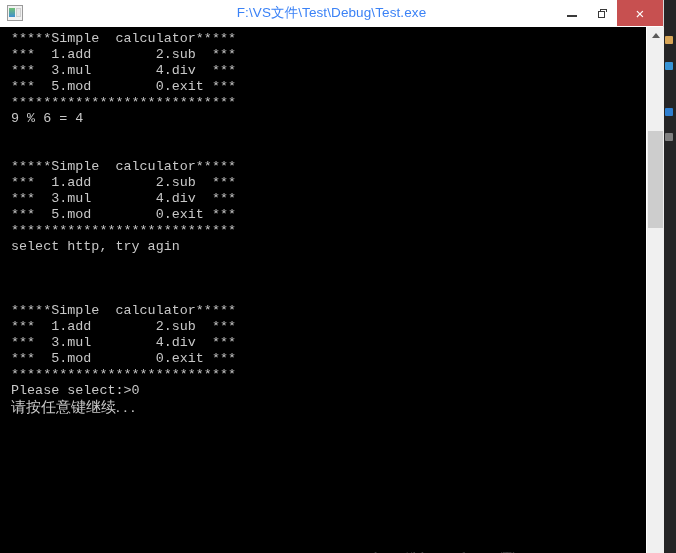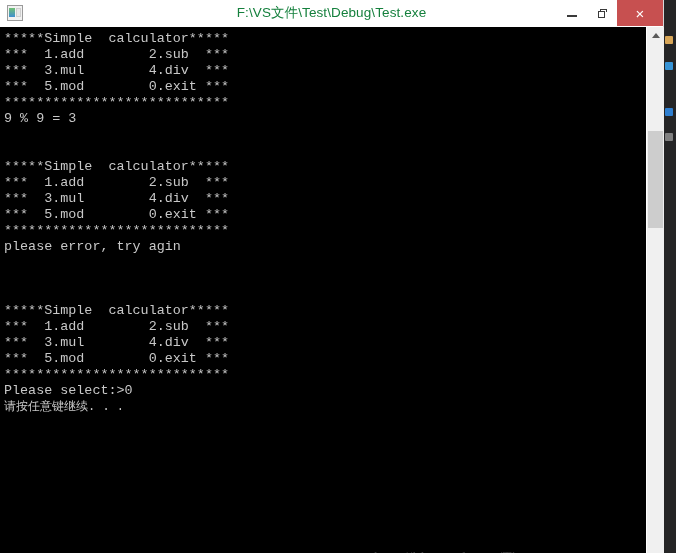--- a/index.html
+++ b/index.html
@@ -78,21 +78,21 @@
     width: 5px; height: 9px;
     background: #e8e8e8;
     border: 1px solid #cfcfcf;
     box-sizing: border-box;
   }
   #title-text {
     position: absolute;
     left: 0; right: 0;
     text-align: center;
     font-size: 13.5px;
-    color: #15803d;
+    color: #3b82f6;
     font-family: "Liberation Sans", sans-serif;
     letter-spacing: 0.1px;
     pointer-events: none;
   }
   #window-controls {
     position: absolute;
     right: 0; top: 0;
     height: 26px;
     display: flex;
   }
@@ -146,35 +146,35 @@
     left: 0; top: 27px;
     width: 664px;
     height: 526px;
     background: #000000;
     display: flex;
   }
   #console-text {
     flex: 1 1 auto;
     position: relative;
     overflow: hidden;
-    padding: 4px 0 0 4px;
+    padding: 4px 0 0 11px;
     box-sizing: border-box;
   }
   .crow {
     font-family: "Liberation Mono", "DejaVu Sans Mono", monospace;
     font-size: 13.4px;
     line-height: 16px;
     height: 16px;
     color: #c8c8c8;
     white-space: pre;
     letter-spacing: 0px;
   }
   .crow.cn {
-    font-family: Liberation Mono, monospace;
-    font-size: 12px;
+    font-family: Liberation Serif, serif;
+    font-size: 15px;
   }
   .crow.blank { color: transparent; }
 
   #watermark {
     position: absolute;
     left: 374px;
     top: 522px;
     font-family: "Liberation Serif", "DejaVu Serif", serif;
     font-size: 15px;
     color: #3c3c3c;
@@ -245,29 +245,29 @@
   </div>
 
   <div id="console-body">
     <div id="console-text">
 
       <div class="crow">*****Simple  calculator*****</div>
         <div class="crow">***  1.add        2.sub  ***</div>
         <div class="crow">***  3.mul        4.div  ***</div>
         <div class="crow">***  5.mod        0.exit ***</div>
         <div class="crow">****************************</div>
-        <div class="crow">9 % 9 = 3</div>
+        <div class="crow">9 % 6 = 4</div>
         <div class="crow blank">&nbsp;</div>
         <div class="crow blank">&nbsp;</div>
         <div class="crow">*****Simple  calculator*****</div>
         <div class="crow">***  1.add        2.sub  ***</div>
         <div class="crow">***  3.mul        4.div  ***</div>
         <div class="crow">***  5.mod        0.exit ***</div>
         <div class="crow">****************************</div>
-        <div class="crow">please error, try agin</div>
+        <div class="crow">select http, try agin</div>
         <div class="crow blank">&nbsp;</div>
         <div class="crow blank">&nbsp;</div>
         <div class="crow blank">&nbsp;</div>
         <div class="crow">*****Simple  calculator*****</div>
         <div class="crow">***  1.add        2.sub  ***</div>
         <div class="crow">***  3.mul        4.div  ***</div>
         <div class="crow">***  5.mod        0.exit ***</div>
         <div class="crow">****************************</div>
         <div class="crow">Please select:&gt;0</div>
         <div class="crow cn">请按任意键继续. . .</div>

